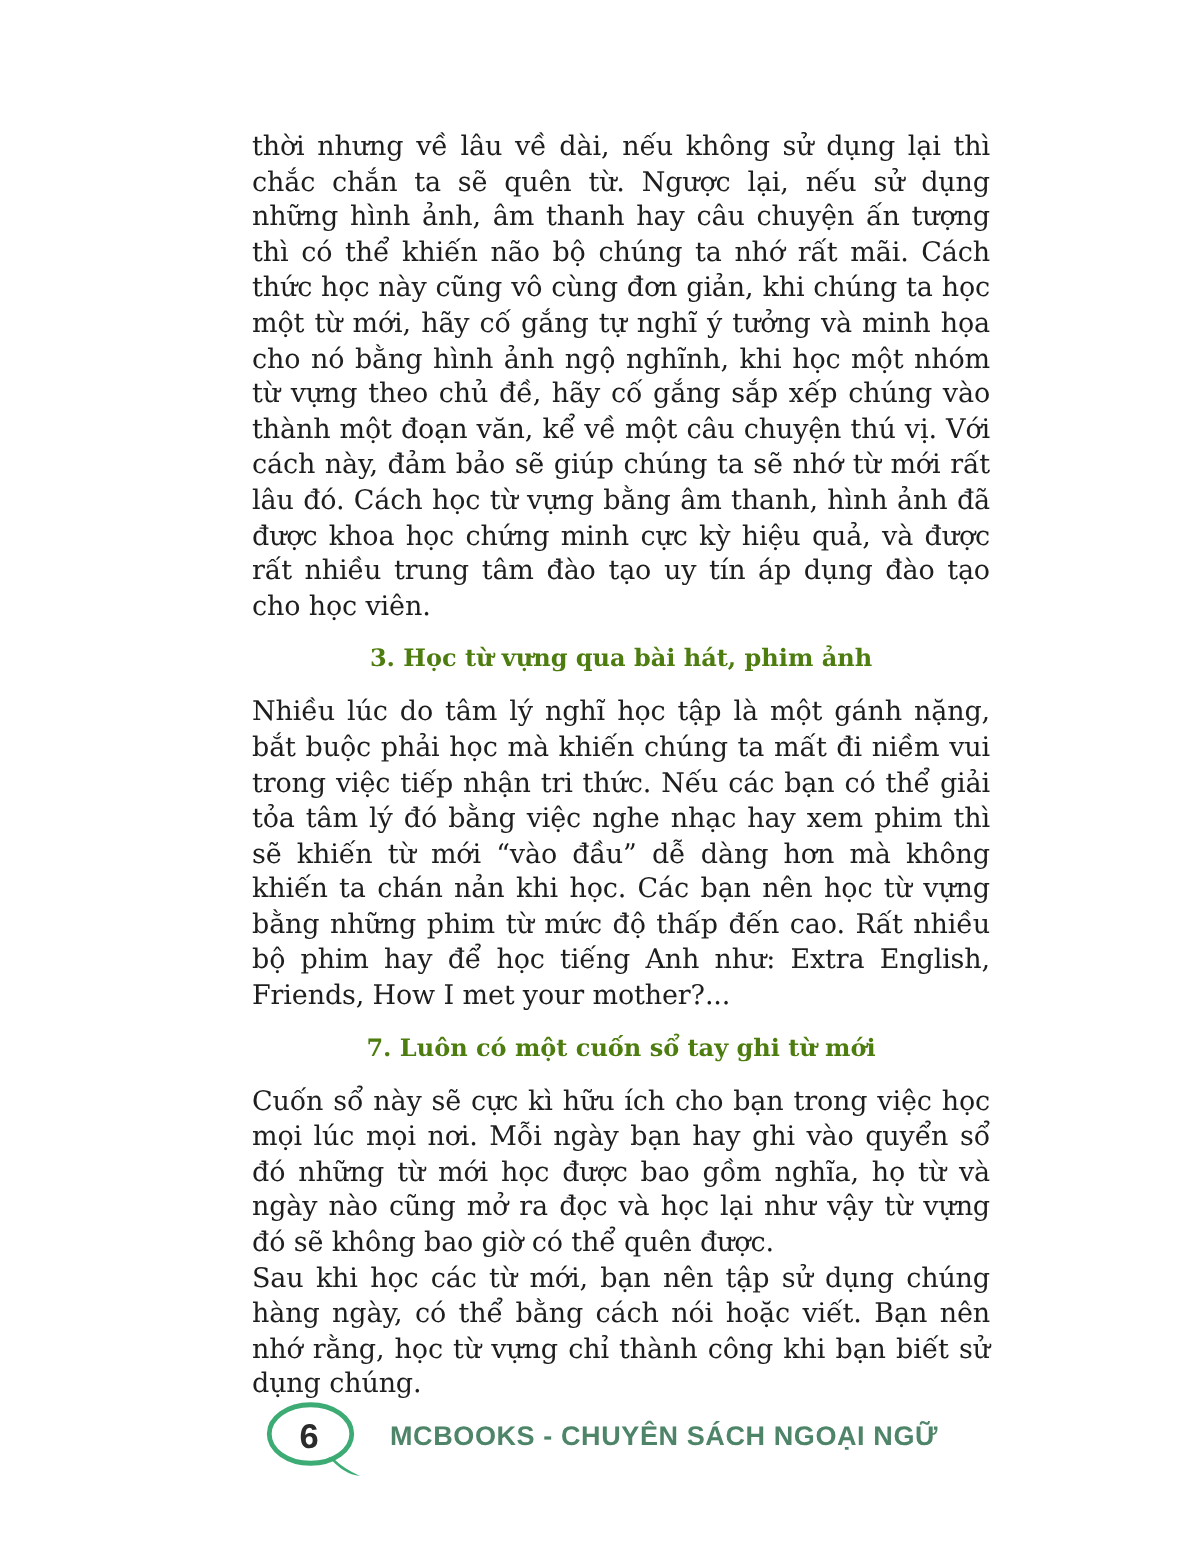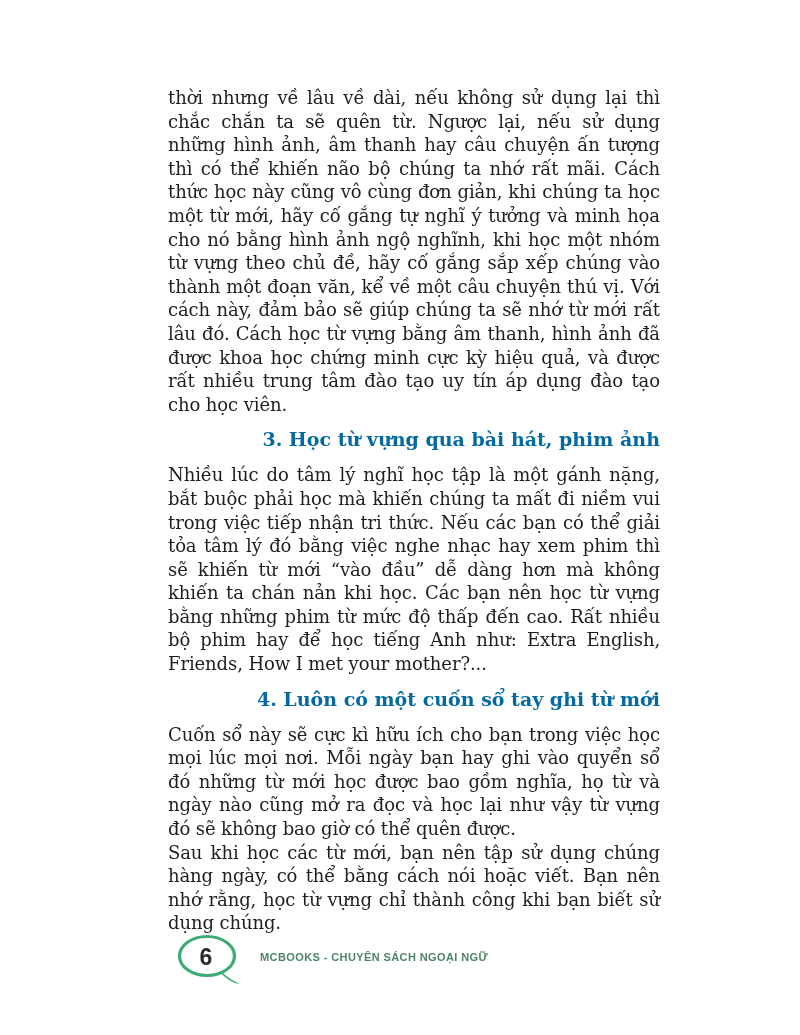--- a/index.html
+++ b/index.html
@@ -24,25 +24,25 @@
     margin: 0;
     font-size: 18px;
     line-height: 23.6px;
     color: #1e1e1e;
     text-align: justify;
     text-justify: inter-word;
     letter-spacing: -0.1px;
   }
   .heading {
     margin: 10px 0 11px 0;
-    font-size: 19px;
+    font-size: 16px;
     line-height: 26px;
     font-weight: bold;
-    color: #0369a1;
-    text-align: right;
+    color: #4d7c0f;
+    text-align: center;
   }
   .section { margin: 0; }
   
   .content section:nth-of-type(3) .heading { padding-left: 8px; }
 
   .footer {
     position: absolute;
     left: 177px; top: 933px;
     display: flex;
     align-items: center;
@@ -59,21 +59,21 @@
     position: absolute;
     left: 0; top: 3px;
     width: 58px;
     text-align: center;
     font-size: 23px;
     font-weight: bold;
     color: #2b2b2b;
     line-height: 42px;
   }
   .footer-text {
-    font-size: 11px;
+    font-size: 18px;
     font-weight: bold;
     color: #4e8468;
     letter-spacing: 0.4px;
     white-space: nowrap;
     padding-bottom: 6px;
   }
 </style>
 </head>
 <body>
 
@@ -82,21 +82,21 @@
   <main class="content">
 
     <p class="body-text">thời nhưng về lâu về dài, nếu không sử dụng lại thì chắc chắn ta sẽ quên từ. Ngược lại, nếu sử dụng những hình ảnh, âm thanh hay câu chuyện ấn tượng thì có thể khiến não bộ chúng ta nhớ rất mãi. Cách thức học này cũng vô cùng đơn giản, khi chúng ta học một từ mới, hãy cố gắng tự nghĩ ý tưởng và minh họa cho nó bằng hình ảnh ngộ nghĩnh, khi học một nhóm từ vựng theo chủ đề, hãy cố gắng sắp xếp chúng vào thành một đoạn văn, kể về một câu chuyện thú vị. Với cách này, đảm bảo sẽ giúp chúng ta sẽ nhớ từ mới rất lâu đó. Cách học từ vựng bằng âm thanh, hình ảnh đã được khoa học chứng minh cực kỳ hiệu quả, và được rất nhiều trung tâm đào tạo uy tín áp dụng đào tạo cho học viên.</p>
 
     <section class="section">
       <h2 class="heading">3. Học từ vựng qua bài hát, phim ảnh</h2>
       <p class="body-text">Nhiều lúc do tâm lý nghĩ học tập là một gánh nặng, bắt buộc phải học mà khiến chúng ta mất đi niềm vui trong việc tiếp nhận tri thức. Nếu các bạn có thể giải tỏa tâm lý đó bằng việc nghe nhạc hay xem phim thì sẽ khiến từ mới “vào đầu” dễ dàng hơn mà không khiến ta chán nản khi học. Các bạn nên học từ vựng bằng những phim từ mức độ thấp đến cao. Rất nhiều bộ phim hay để học tiếng Anh như: Extra English, Friends, How I met your mother?...</p>
     </section>
 
     <section class="section">
-      <h2 class="heading">4. Luôn có một cuốn sổ tay ghi từ mới</h2>
+      <h2 class="heading">7. Luôn có một cuốn sổ tay ghi từ mới</h2>
       <p class="body-text">Cuốn sổ này sẽ cực kì hữu ích cho bạn trong việc học mọi lúc mọi nơi. Mỗi ngày bạn hay ghi vào quyển sổ đó những từ mới học được bao gồm nghĩa, họ từ và ngày nào cũng mở ra đọc và học lại như vậy từ vựng đó sẽ không bao giờ có thể quên được.</p>
     </section>
 
     <section class="section">
       <p class="body-text">Sau khi học các từ mới, bạn nên tập sử dụng chúng hàng ngày, có thể bằng cách nói hoặc viết. Bạn nên nhớ rằng, học từ vựng chỉ thành công khi bạn biết sử dụng chúng.</p>
     </section>
 
   </main>
 
   <footer class="footer">

